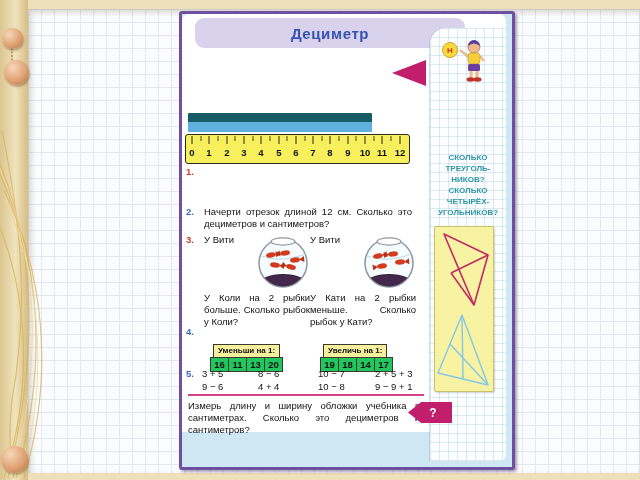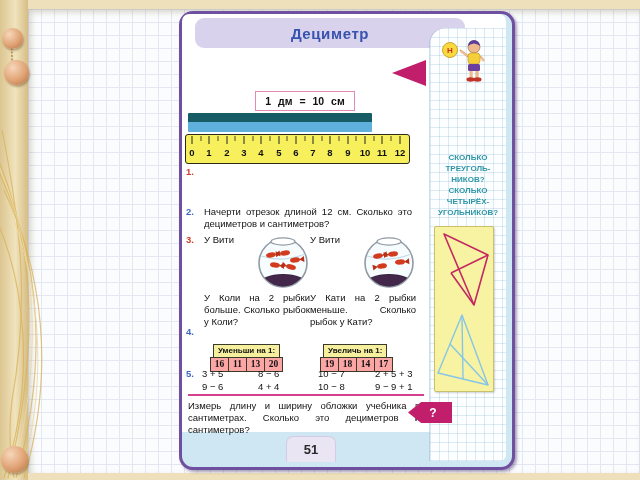--- a/index.html
+++ b/index.html
@@ -14,21 +14,21 @@
     background:linear-gradient(90deg,#dcc691,#f0e3bd 55%,#d6bd85);}
   .threads{position:absolute;left:0;top:0;pointer-events:none;}
   .bead{position:absolute;border-radius:50%;
     background:radial-gradient(circle at 35% 30%,#f6d7ba,#e0a274 55%,#b1713f);
     box-shadow:1px 2px 2px rgba(80,50,20,.35);}
   .bead1{left:2px;top:28px;width:21px;height:21px;}
   .bead2{left:4px;top:60px;width:25px;height:25px;}
   .bead3{left:1px;top:446px;width:27px;height:27px;}
   
   .page{position:absolute;left:179px;top:11px;width:330px;height:453px;background:#cfe7f3;
-    border:3px solid #6f4fa0;border-radius:14px;box-shadow:2px 2px 3px rgba(70,50,100,.45);}
+    border:3px solid #6f4fa0;border-radius:3px;box-shadow:2px 2px 3px rgba(70,50,100,.45);}
   .page-inner{position:absolute;left:0;top:0;width:324px;height:447px;}
   .white-panel{position:absolute;left:0;top:0;width:324px;height:418px;background:#ffffff;border-radius:7px 7px 0 0;}
   .banner{position:absolute;left:13px;top:4px;width:270px;height:30px;background:#d8d2ec;border-radius:9px;
     display:flex;align-items:center;justify-content:center;z-index:1;}
   .banner-title{font-size:15px;font-weight:bold;color:#3753ae;letter-spacing:.6px;}
   .margin-panel{position:absolute;left:248px;top:14px;width:76px;height:433px;background:#fdfeff;
     background-image:linear-gradient(rgba(140,190,215,.30) 1px,transparent 1px),linear-gradient(90deg,rgba(140,190,215,.30) 1px,transparent 1px);
     background-size:9px 9px;border-top-left-radius:16px;border-bottom-right-radius:6px;
     box-shadow:-1px 0 0 rgba(150,180,205,.45);z-index:2;}
   .red-marker{position:absolute;left:210px;top:46px;width:0;height:0;z-index:3;
@@ -50,21 +50,21 @@
   .t1{top:152px;} .t2{top:192px;} .t3{top:220px;height:96px;} .t4{top:312px;height:40px;} .t5{top:354px;height:28px;}
   .col{position:absolute;top:0;width:108px;}
   .colL{left:18px;} .colR{left:124px;}
   .bowl-label{position:absolute;left:0;top:0;font-size:9.5px;}
   .bowl{position:absolute;right:0;top:0;}
   .fishq{position:absolute;left:0;top:58px;width:106px;}
   .mini-table{position:absolute;top:13px;}
   .mtL{left:24px;} .mtR{left:134px;}
   .mt-header{display:inline-block;background:#f6f09e;border:1px solid #3a3a2a;font-weight:bold;font-size:8px;
     padding:1.5px 4px;margin-left:3px;white-space:nowrap;}
-  .mt-row{display:flex;border:1px solid #3a3a2a;background:#fca5a5;width:max-content;margin-top:-1px;font-family:Liberation Serif, serif;}
+  .mt-row{display:flex;border:1px solid #3a3a2a;background:#22c55e;width:max-content;margin-top:-1px;}
   .mt-cell{width:17px;height:13px;line-height:13px;text-align:center;font-weight:bold;font-size:9.5px;border-left:1px solid #3a3a2a;}
   .mt-cell:first-child{border-left:none;}
   .expr{position:absolute;font-size:9.5px;white-space:nowrap;text-align:center;}
   .sep-line{position:absolute;left:6px;top:380px;width:236px;height:2px;background:#d6418e;z-index:2;}
   .bottom-task{position:absolute;left:6px;top:386px;width:232px;z-index:2;}
   .q-marker{position:absolute;left:226px;top:388px;width:44px;height:21px;z-index:4;
     clip-path:polygon(0 50%,30% 0,100% 0,100% 100%,30% 100%);background:#c11f6b;
     display:flex;align-items:center;justify-content:center;}
   .q-marker span{color:#fff;font-weight:bold;font-size:12px;margin-left:6px;}
   .page-num{position:absolute;left:104px;top:422px;width:48px;height:25px;background:#e9e5f2;border:1px solid #d3cce4;
@@ -114,21 +114,20 @@
 
       <div class="banner">
         <span class="banner-title">Дециметр</span>
       </div>
 
       <div class="margin-panel"></div>
 
       <div class="red-marker"></div>
 
 
-      <div class="formula">1 дм = 10 см</div>
 
       <div class="strip-img"></div>
 
       <div class="ruler">
         <svg width="220" height="25" viewBox="0 0 220 25">
           <path d="M6 1v8M23 1v8M41 1v8M58 1v8M75 1v8M93 1v8M110 1v8M127 1v8M144 1v8M162 1v8M179 1v8M196 1v8M214 1v8" stroke="#222" stroke-width="1" fill="none"></path>
           <path d="M15 1v5M32 1v5M49 1v5M67 1v5M84 1v5M101 1v5M119 1v5M136 1v5M153 1v5M170 1v5M188 1v5M205 1v5" stroke="#222" stroke-width="0.8" fill="none"></path>
           <text x="6" y="21" text-anchor="middle">0</text>
           <text x="23" y="21" text-anchor="middle">1</text>
           <text x="41" y="21" text-anchor="middle">2</text>
@@ -265,21 +264,20 @@
       </div>
 
       <div class="sep-line"></div>
 
       <div class="txt bottom-task">Измерь длину и ширину обложки учебника в сантиметрах. Сколько это дециметров и сантиметров?</div>
 
       <div class="q-marker">
         <span>?</span>
       </div>
 
-      <div class="page-num">51</div>
 
       <div class="pupil">
         <div class="letter-sign">Н</div>
         <svg class="boy-svg" width="36" height="48" viewBox="0 0 36 48">
           <line x1="4" y1="14" x2="12" y2="21" stroke="#c79a5e" stroke-width="1.5"></line>
           <circle cx="18" cy="11" r="6" fill="#eeb98c" stroke="#8a5a34" stroke-width="0.6"></circle>
           <path d="M12 10 a6 6 0 0 1 12 0 q-6 -5 -12 0 z" fill="#5d3e96"></path>
           <line x1="12" y1="20" x2="5" y2="15" stroke="#eeb98c" stroke-width="2.4"></line>
           <line x1="24" y1="20" x2="28" y2="25" stroke="#eeb98c" stroke-width="2.4"></line>
           <rect x="12" y="17" width="12" height="11" rx="3" fill="#f5cf3a" stroke="#b8962a" stroke-width="0.6"></rect>

